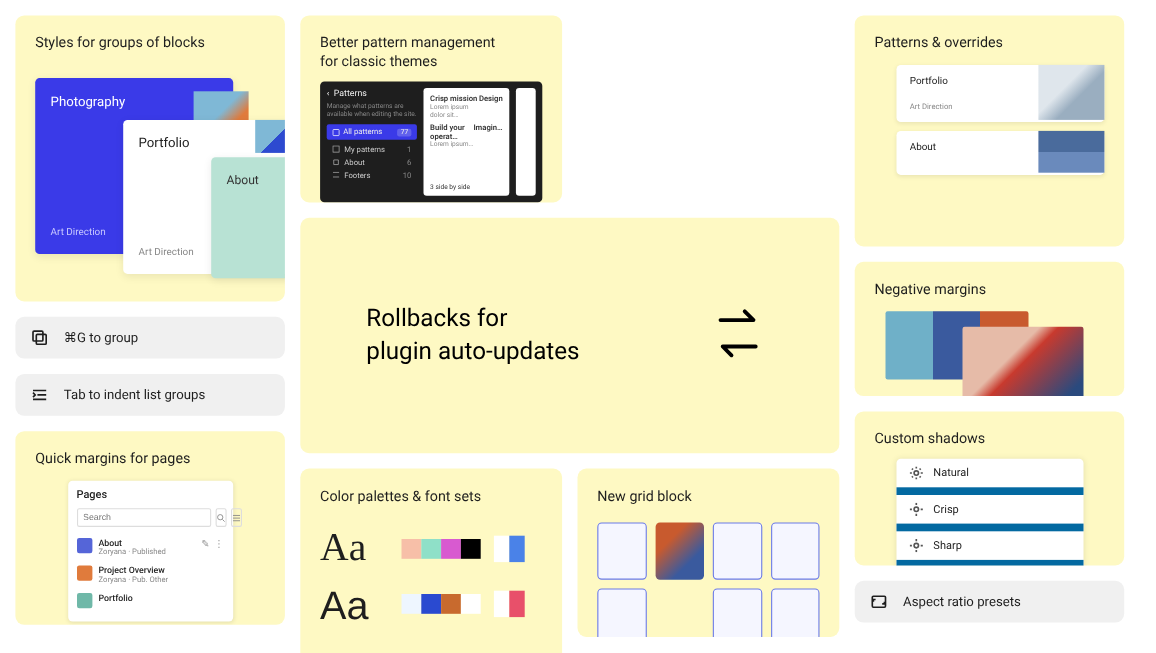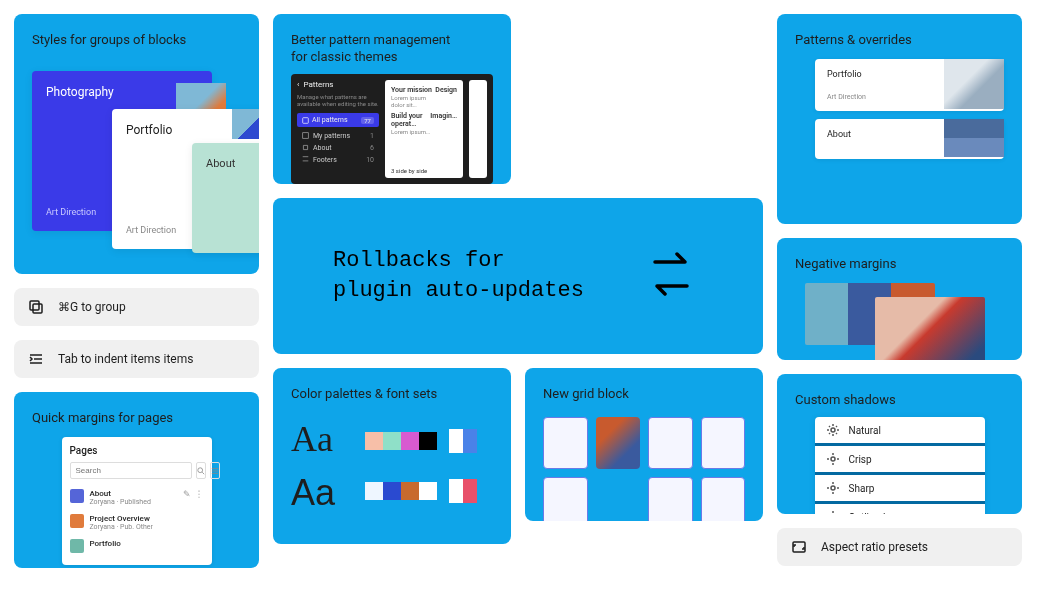--- a/index.html
+++ b/index.html
@@ -13,21 +13,21 @@
     font-size: 13px;
   }
   .grid {
     display: grid;
     grid-template-columns: 245px 490px 245px;
     gap: 14px;
     padding: 14px;
     width: 1051px;
   }
   .card {
-    background: #0ea5e9;
+    background: #fef9c3;
     border-radius: 8px;
     padding: 18px;
     position: relative;
     overflow: hidden;
   }
   .card-title { font-size: 13px; font-weight: 400; color: #1e1e1e; }
 
   
   .col1 { display: flex; flex-direction: column; gap: 14px; }
   .styles-card { height: 260px; }
@@ -79,21 +79,21 @@
   .sel-row { background:#3a3ae8; border-radius:2px; padding:3px 5px; display:flex; align-items:center; justify-content:space-between; font-size:7px; margin-bottom:3px;}
   .sel-row .badge { background:rgba(255,255,255,.2); border-radius:2px; padding:0 3px; font-size:6px;}
   .list-row { padding:2px 5px; display:flex; gap:4px; font-size:7px; color:#ccc;}
   .list-row .count { margin-left:auto; color:#888;}
   .dark-preview { flex:1; background:#fff; border-radius:3px; padding:6px; font-size:6px; color:#333; position:relative;}
   .dp-row { margin-bottom:4px;}
   .dp-title { font-size:7px; font-weight:600;}
   .dp-body { color:#888;}
   .dark-preview-2 { width:18px; background:#fff; border-radius:3px;}
 
-  .rollback-card { height:156px; display:flex; align-items:center; justify-content:space-between; padding:28px 60px;font-family:Liberation Mono, monospace;}
+  .rollback-card { height:214px; display:flex; align-items:center; justify-content:space-between; padding:28px 60px;}
   .rollback-text { font-size:22px; line-height:1.35; color:#000;}
   .rollback-icon svg { width:64px; height:64px; stroke:#000; stroke-width:3.5; fill:none;}
 
   .midrow3 { display:grid; grid-template-columns: 1fr 1fr; gap:14px;}
   .palette-card { height:176px;}
   .palette-body { display:flex; gap:30px; margin-top:20px;}
   .aa-col { display:flex; flex-direction:column; gap:18px;}
   .aa-serif { font-family: Georgia, serif; font-size:36px; line-height:1;}
   .aa-sans { font-family: Arial, sans-serif; font-size:36px; line-height:1;}
   .swatch-col { display:flex; flex-direction:column; gap:26px; padding-top:8px;}
@@ -120,21 +120,21 @@
   .ov-patch.b { background: linear-gradient(180deg,#4a6b9c 50%, #6a8abc 50%);}
 
   .neg-card { height:122px;}
   .neg-imgs { margin-top:8px; position:relative; height:78px;}
   .ni { position:absolute; border-radius:2px;}
   .ni1 { width:130px; height:62px; left:10px; top:4px; background: linear-gradient(90deg,#6fb0c8 33%, #3a5a9e 33% 66%, #c85a2e 66%);}
   .ni2 { width:110px; height:66px; left:80px; top:18px; background: linear-gradient(135deg,#e6bba8 40%, #c83a2e 50%, #2a4a7e 90%);}
 
   .shadow-card { height:140px;}
   .shadow-list { margin:10px auto 0; width:170px; background:#fff; border-radius:4px; box-shadow:0 1px 6px rgba(0,0,0,.1);}
-  .sh-item { display:flex; align-items:center; gap:10px; padding:7px 12px; font-size:10px; border-bottom:3px solid #0369a1;}
+  .sh-item { display:flex; align-items:center; gap:10px; padding:7px 12px; font-size:10px; border-bottom:7px solid #0369a1;}
   .sh-item:last-child { border-bottom:none;}
   .sh-icon { width:12px; height:12px;}
   .sh-icon svg { width:12px; height:12px; stroke:#555; fill:none; stroke-width:1.5;}
 
   .aspect-row { background:#f0f0f0; border-radius:8px; display:flex; align-items:center; gap:14px; padding:10px 14px; height:38px;}
 </style>
 </head>
 <body>
 
 <div class="grid">
@@ -172,21 +172,21 @@
 
     <div class="tip-row">
       <span class="tip-icon">
         <svg viewBox="0 0 16 16">
             <line x1="2" y1="4" x2="14" y2="4"></line>
             <line x1="6" y1="8" x2="14" y2="8"></line>
             <line x1="2" y1="12" x2="14" y2="12"></line>
             <polyline points="2,6 4,8 2,10"></polyline>
           </svg>
       </span>
-      <span class="tip-text">Tab to indent items items</span>
+      <span class="tip-text">Tab to indent list groups</span>
     </div>
 
     <div class="card previews-card">
       <div class="card-title">Quick margins for pages</div>
       <div class="page-panel">
         <div class="page-panel-title">Pages</div>
         <div class="search-row">
           <input class="search-box" placeholder="Search" style="">
           <div class="search-icon">
               <svg width="8" height="8" viewBox="0 0 10 10" stroke="#888" fill="none">
@@ -272,21 +272,21 @@
                 <svg width="7" height="7" viewBox="0 0 10 10" stroke="#aaa" fill="none">
                   <path d="M1 7h8M1 1h8"></path>
                 </svg>
                 <span>Footers</span>
                 <span class="count">10</span>
               </div>
           </div>
           <div class="dark-preview">
             <div class="dp-row" style="display:flex;justify-content:space-between;">
               <div>
-                  <div class="dp-title">Your mission</div>
+                  <div class="dp-title">Crisp mission</div>
                   <div class="dp-body">Lorem ipsum dolor sit…</div>
                 </div>
               <div class="dp-title">Design</div>
             </div>
             <div class="dp-row" style="display:flex;justify-content:space-between;">
               <div>
                   <div class="dp-title">Build your operat…</div>
                   <div class="dp-body">Lorem ipsum…</div>
                 </div>
               <div class="dp-title">Imagin…</div>

